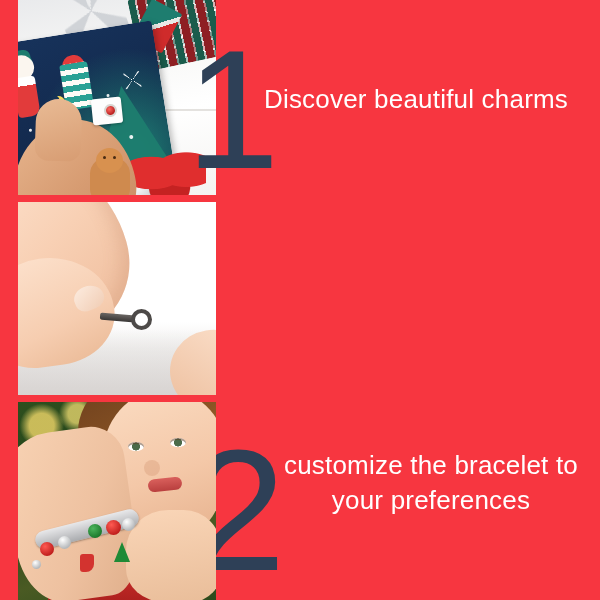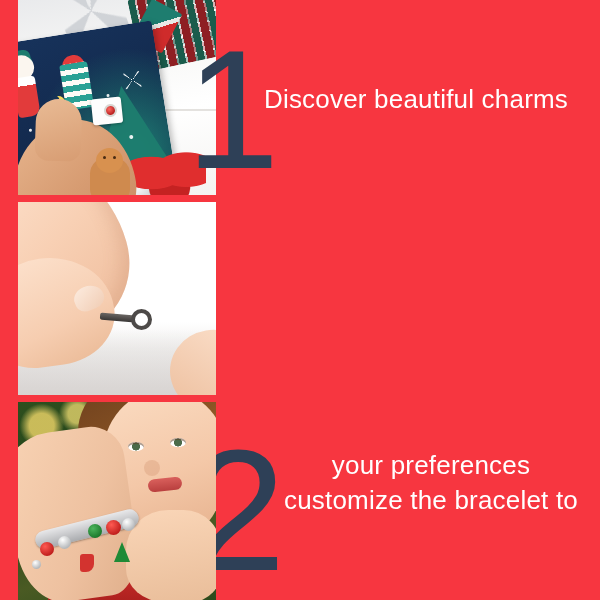--- a/index.html
+++ b/index.html
@@ -494,22 +494,22 @@
         <div class="p2-finger"></div>
         <div class="p2-nail"></div>
         <div class="p2-pin"></div>
         <div class="p2-ring"></div>
       </div>
     </div>
 
     <div class="numeral num-2">2</div>
 
     <div class="caption cap-2">
+      <span class="cap-line">customize the bracelet to</span>
       <span class="cap-line">your preferences</span>
-      <span class="cap-line">customize the bracelet to</span>
     </div>
   </div>
 
   <div class="step step-3">
 
     <div class="photo">
       <div class="photo-inner">
         <div class="p3-bg"></div>
         <div class="p3-hair"></div>
         <div class="p3-face"></div>

